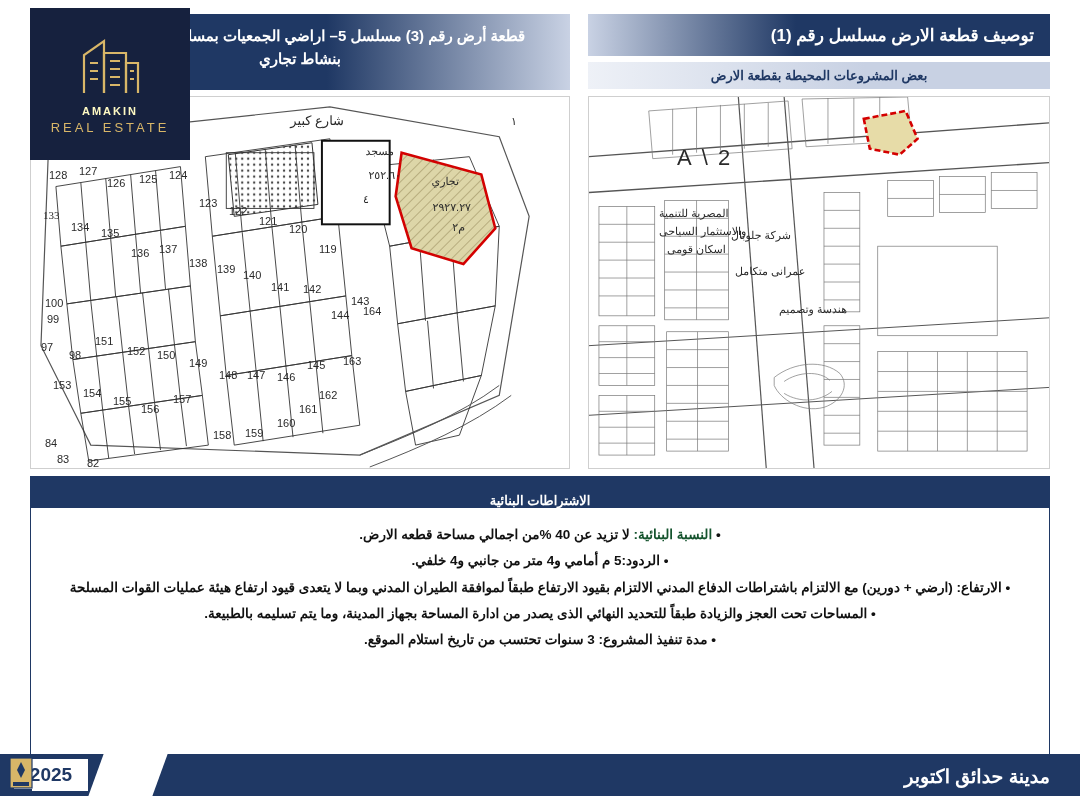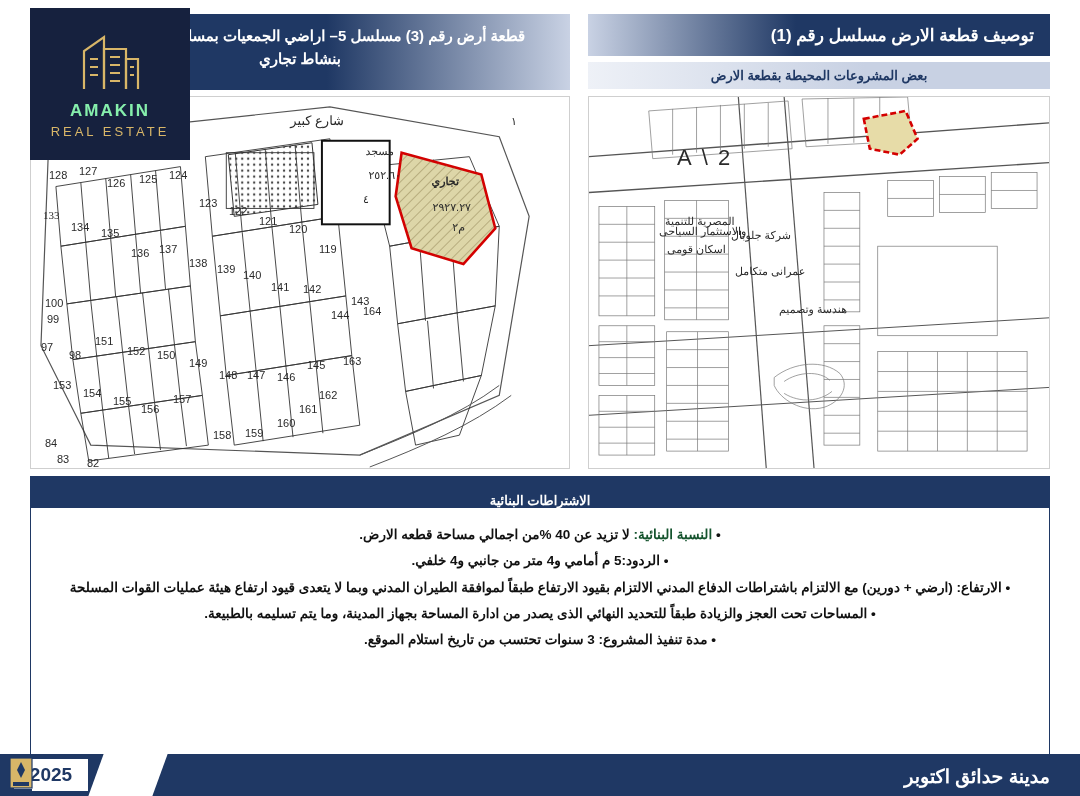--- a/index.html
+++ b/index.html
@@ -29,22 +29,22 @@
     justify-content: center;
     z-index: 40;
   }
   .logo-mark {
     width: 72px; height: 62px;
     position: relative;
     margin-bottom: 10px;
   }
   .logo-mark svg { display: block; }
   .logo-name {
-    color: #86efac;
-    font-size: 17px;
+    color: #fef9c3;
+    font-size: 11px;
     letter-spacing: 2px;
     font-weight: bold;
   }
   .logo-sub {
     color: #d8b668;
     font-size: 13px;
     letter-spacing: 3px;
     margin-top: 3px;
   }
 
@@ -301,21 +301,21 @@
       <g stroke="#555" stroke-width="1" fill="none">
         <path d="M330 360 C 380 340, 430 320, 470 290"></path>
         <path d="M340 372 C 392 352, 442 330, 482 300"></path>
       </g>
     </svg>
 
     <span class="map-word big" style="right:225px; top:16px;">شارع كبير</span>
     <span class="map-word" style="right:175px; top:48px;">مسجد</span>
     <span class="map-word" style="right:168px; top:72px;">٢٥٢.٦٠</span>
     <span class="map-word" style="right:200px; top:96px;">٤</span>
-    <span class="map-word" style="right:110px; top:78px;font-weight:bold;">تجاري</span>
+    <span class="map-word" style="right:110px; top:78px;">تجاري</span>
     <span class="map-word" style="right:98px; top:104px;">٢٩٢٧.٢٧</span>
     <span class="map-word" style="right:104px; top:124px;">م٢</span>
     <span class="map-word" style="right:52px; top:18px;">١</span>
 
     <span class="map-word" style="left:18px; top:72px;">128</span>
     <span class="map-word" style="left:48px; top:68px;">127</span>
     <span class="map-word" style="left:76px; top:80px;">126</span>
     <span class="map-word" style="left:108px; top:76px;">125</span>
     <span class="map-word" style="left:138px; top:72px;">124</span>
     <span class="map-word" style="left:168px; top:100px;">123</span>
@@ -438,21 +438,21 @@
       </g>
 
       <g>
         <polygon points="276,22 318,14 330,42 312,58 282,52" fill="#e7dca8" stroke="#d40000" stroke-width="2.6" stroke-dasharray="6 3"></polygon>
       </g>
     </svg>
 
     <span class="map-word big" style="left:88px; top:48px; font-size:22px; letter-spacing:2px;">2 \ A</span>
     <span class="map-word" style="left:142px; top:132px;">شركة جلوبال</span>
     <span class="map-word" style="left:146px; top:168px;">عمرانى متكامل</span>
-    <span class="map-word" style="left:76px; top:110px;margin-top:8px;">المصرية للتنمية</span>
+    <span class="map-word" style="left:70px; top:110px;">المصرية للتنمية</span>
     <span class="map-word" style="left:70px; top:128px;">والاستثمار السياحى</span>
     <span class="map-word" style="left:78px; top:146px;">اسكان قومى</span>
     <span class="map-word" style="left:190px; top:206px;">هندسة وتصميم</span>
   </div>
 
   <div class="cond-title">
     <span>الاشتراطات البنائية</span>
   </div>
   <div class="cond-body">
     <ul class="cond-list">

